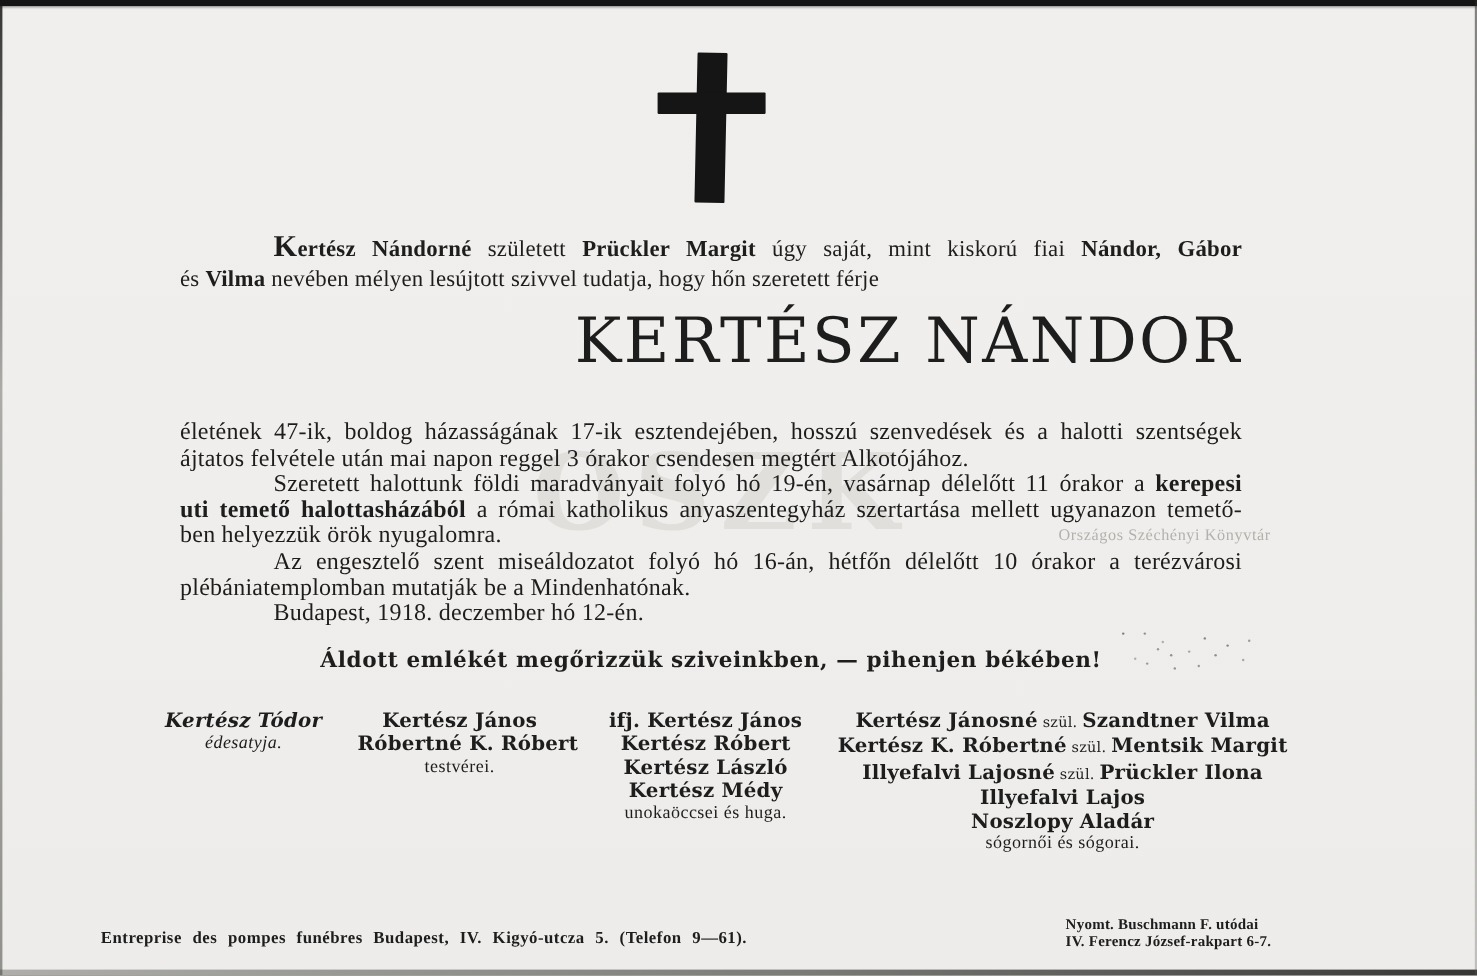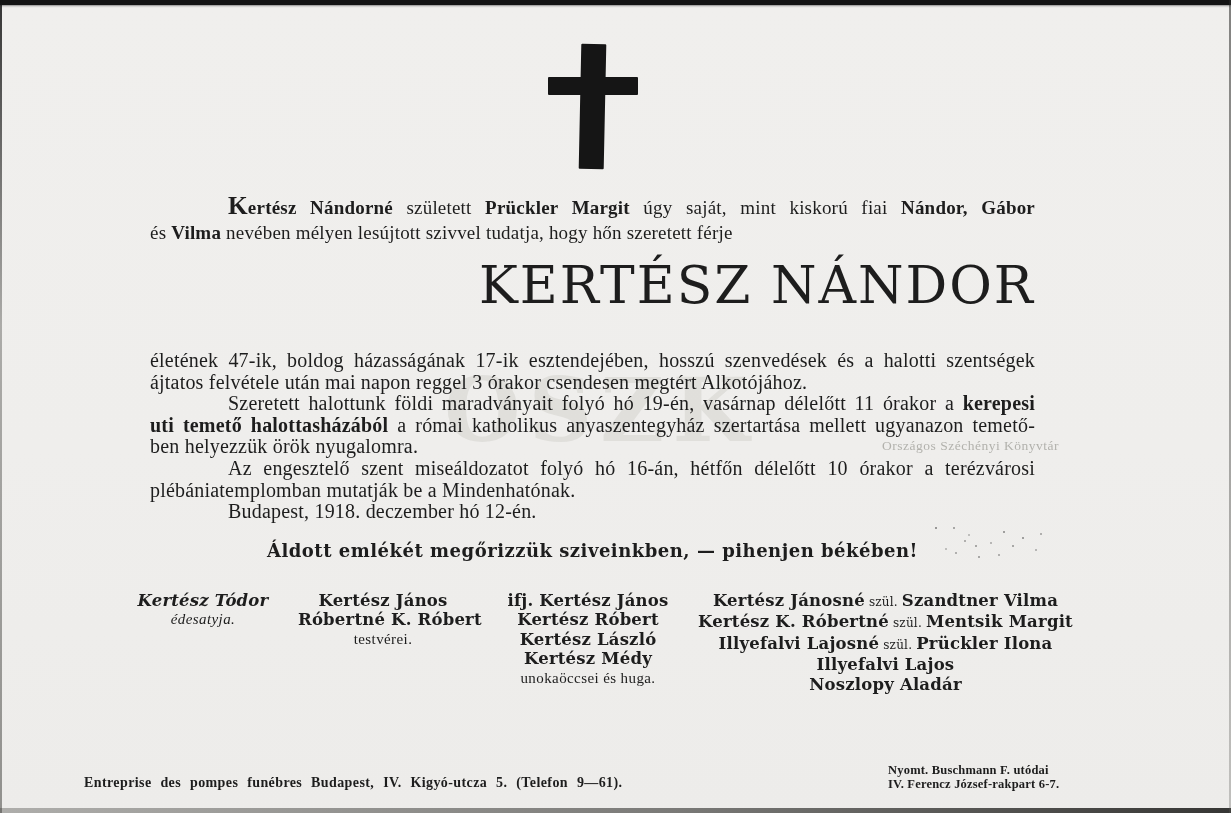--- a/index.html
+++ b/index.html
@@ -113,20 +113,21 @@
     <div class="mname"><span class="b">Kertész Médy</span></div>
     <div class="relation">unokaöccsei és huga.</div>
   </div>
 
   <div class="mcol mcol4">
     <div class="mname"><span class="b">Kertész Jánosné</span><span class="sm"> szül. </span><span class="b">Szandtner Vilma</span></div>
     <div class="mname"><span class="b">Kertész K. Róbertné</span><span class="sm"> szül. </span><span class="b">Mentsik Margit</span></div>
     <div class="mname"><span class="b">Illyefalvi Lajosné</span><span class="sm"> szül. </span><span class="b">Prückler Ilona</span></div>
     <div class="mname"><span class="b">Illyefalvi Lajos</span></div>
     <div class="mname"><span class="b">Noszlopy Aladár</span></div>
+    <div class="relation">sógornői és sógorai.</div>
   </div>
 
   <div class="footer-left">Entreprise des pompes funébres Budapest, IV. Kigyó-utcza 5. (Telefon 9—61).</div>
   <div class="footer-right">
     <div>Nyomt. Buschmann F. utódai</div>
     <div>IV. Ferencz József-rakpart 6-7.</div>
   </div>
 
   <div class="speckles"></div>
 

